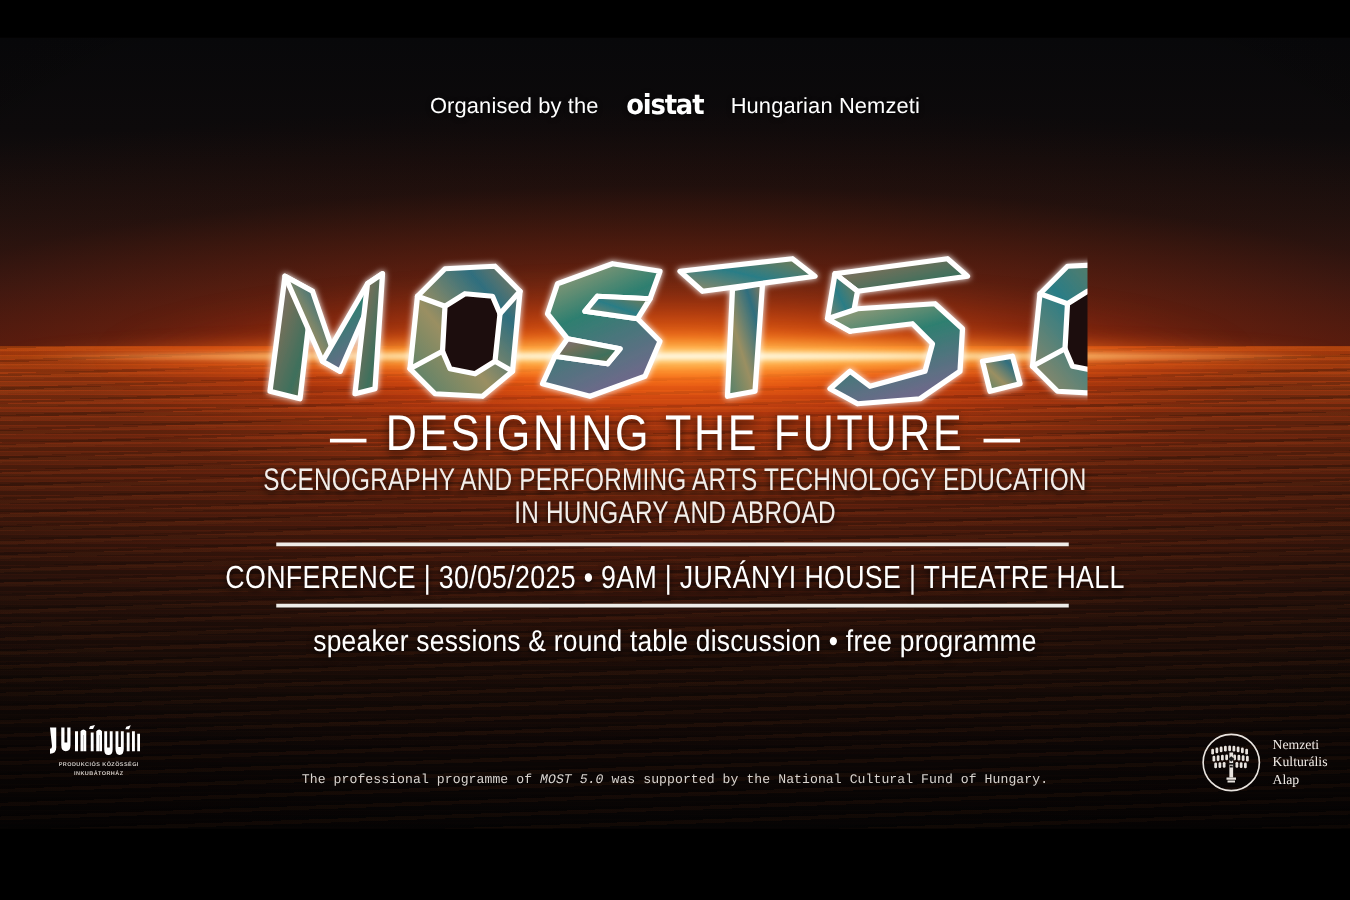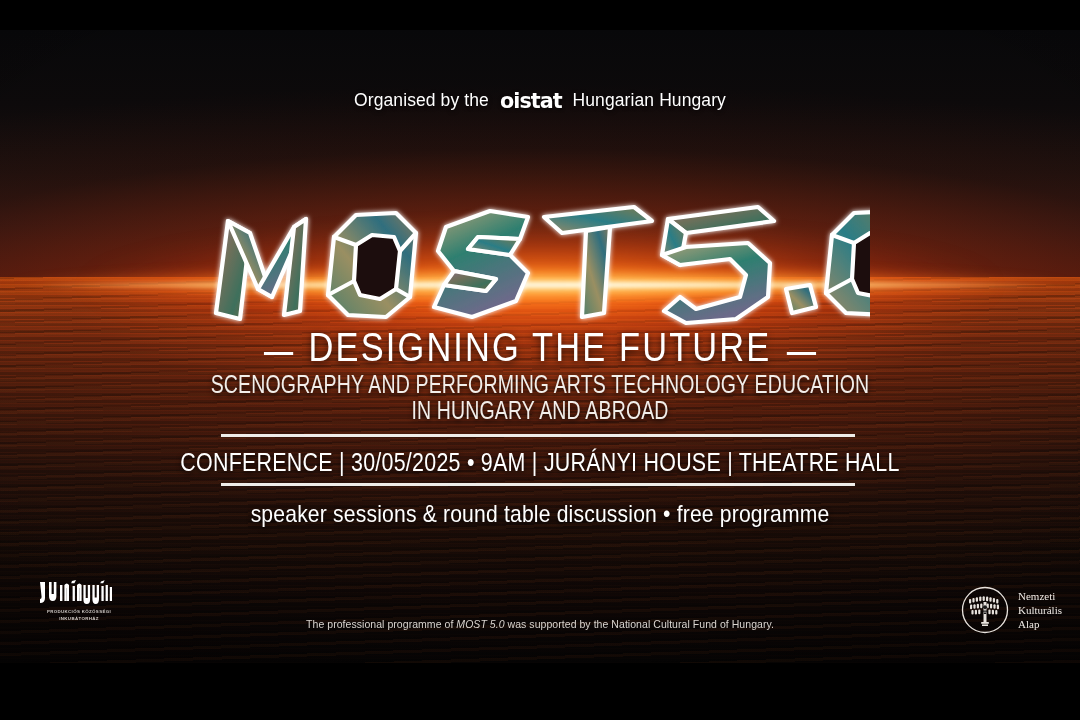--- a/index.html
+++ b/index.html
@@ -50,23 +50,23 @@
        background:radial-gradient(130% 110% at 50% 42%, rgba(0,0,0,0) 45%, rgba(0,0,0,.5) 80%, rgba(0,0,0,.85) 100%);}
 
   
   .bar{position:absolute;left:0;width:1080px;background:#000;z-index:40;}
   .bar.top{top:0;height:30px;}
   .bar.bottom{bottom:0;height:57px;}
 
   
   .content{position:absolute;inset:0;z-index:30;}
 
-  .organised{position:absolute;top:88px;left:0;width:1080px;text-align:center;
+  .organised{position:absolute;top:72px;left:0;width:1080px;text-align:center;
      color:#fff;font-size:17.5px;letter-spacing:.1px;white-space:nowrap;
-     display:flex;align-items:center;justify-content:center;gap:9px;
+     display:flex;align-items:center;justify-content:center;gap:20px;
      text-shadow:0 1px 4px rgba(0,0,0,.8);}
   .oistat{display:inline-block;font-weight:bold;font-size:22px;letter-spacing:-1px;
      font-family:"DejaVu Sans",sans-serif;transform:scaleX(.94);}
 
   
   .titlewrap{position:absolute;top:193px;left:0;width:1080px;height:135px;text-align:center;}
   .titlesvg{display:block;margin:0 auto;}
 
   .designing{position:absolute;top:325px;left:0;width:1080px;text-align:center;
      color:#fff;font-size:40px;font-weight:300;letter-spacing:2.5px;white-space:nowrap;
@@ -90,21 +90,21 @@
   .conference{position:absolute;top:448px;left:0;width:1080px;text-align:center;
      color:#fff;font-size:25.5px;letter-spacing:.3px;white-space:nowrap;
      transform:scaleX(.84);text-shadow:0 2px 6px rgba(0,0,0,.8);}
 
   .speaker{position:absolute;top:500px;left:0;width:1080px;text-align:center;
      color:#fff;font-size:24px;font-weight:400;letter-spacing:.2px;white-space:nowrap;
      transform:scaleX(.88);text-shadow:0 2px 6px rgba(0,0,0,.8);}
 
   
   .footnote{position:absolute;top:618px;left:0;width:1080px;text-align:center;
-     color:#d9d4cf;font-size:10.5px;letter-spacing:.05px;white-space:nowrap;}
+     color:#d9d4cf;font-size:10.5px;letter-spacing:.05px;white-space:nowrap;font-family:Liberation Mono, monospace;}
   .footnote i{font-style:italic;}
 
   .juranyi{position:absolute;left:36px;top:580px;width:86px;text-align:center;}
   .juranyi .mark{display:block;}
   .juranyi .cap{display:block;margin-top:3px;color:#cfc9c4;font-size:4.4px;
      letter-spacing:.35px;line-height:1.5;font-weight:bold;}
 
   .nka{position:absolute;right:18px;top:586px;display:flex;align-items:center;gap:9px;}
   .nka .nkatext{color:#efeae5;font-size:11px;line-height:1.28;
      font-family:"Liberation Serif",serif;}
@@ -126,21 +126,21 @@
   </div>
 
   <div class="bar top"></div>
   <div class="bar bottom"></div>
 
   <div class="content">
 
     <div class="organised">
       <span>Organised by the</span>
       <span class="oistat">oistat</span>
-      <span>Hungarian Hungary</span>
+      <span>Hungarian Nemzeti</span>
     </div>
 
     <div class="titlewrap">
       <svg class="titlesvg" width="660" height="135" viewBox="0 0 660 135" aria-label="MOST5.0">
         <defs>
           <linearGradient id="irid1" x1="0" y1="0" x2="1" y2="1">
             <stop offset="0%" stop-color="#8d6f86"></stop>
               <stop offset="35%" stop-color="#6f6f5a"></stop>
             <stop offset="70%" stop-color="#3e6f5c"></stop>
               <stop offset="100%" stop-color="#7a6b4a"></stop>

